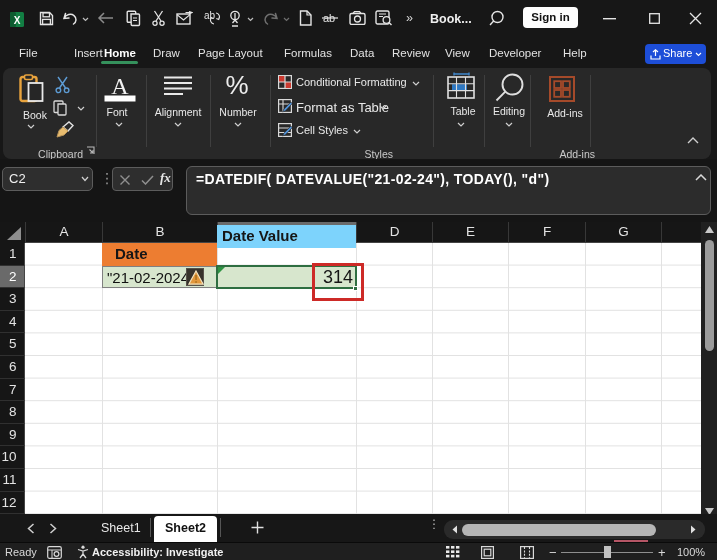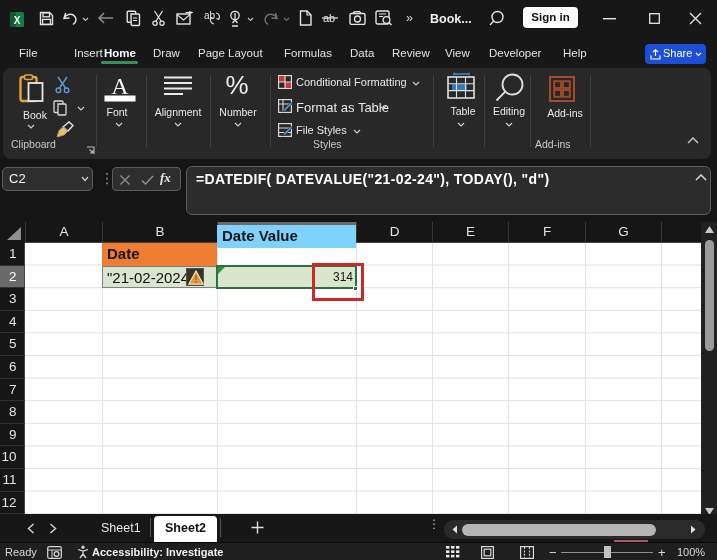--- a/index.html
+++ b/index.html
@@ -9,26 +9,26 @@
   .abs { position:absolute; }
   .ico { color:#e4e4e4; }
   
   #titlebar { position:absolute; left:0; top:0; width:717px; height:38px; background:#171717; }
   
   #tabrow { position:absolute; left:0; top:38px; width:717px; height:30px; background:#171717; }
   .rtab { position:absolute; top:4px; height:22px; line-height:22px; color:#e2e2e2; font-size:11.5px; }
   
   #ribbon { position:absolute; left:3px; top:68px; width:708px; height:91px; background:#282828; border-radius:8px; }
   .rdiv { position:absolute; top:7px; height:72px; width:1px; background:#3f3f3f; }
-  .glabel { position:absolute; top:70px; font-size:10.5px; color:#c9c9c9; text-align:left; }
+  .glabel { position:absolute; top:80px; font-size:10.5px; color:#c9c9c9; text-align:right; }
   .btxt { position:absolute; font-size:10.5px; color:#e8e8e8; text-align:center; }
   
   #fbar { position:absolute; left:0; top:159px; width:717px; height:63px; background:#151515; }
   #namebox { position:absolute; left:2px; top:8px; width:91px; height:24px; background:#2e2e2e; border:1px solid #5c5c5c; border-radius:5px; color:#f0f0f0; font-size:13px; line-height:22px; padding-left:6px; }
-  #btnbox { position:absolute; left:112px; top:8px; width:69px; height:24px; background:#2e2e2e; border:1px solid #5c5c5c; border-radius:4px; }
+  #btnbox { position:absolute; left:112px; top:8px; width:61px; height:24px; background:#2e2e2e; border:1px solid #5c5c5c; border-radius:4px; }
   #formulabox { position:absolute; left:186px; top:7px; width:525px; height:49px; background:#2c2c2c; border:1px solid #5c5c5c; border-radius:6px; color:#fff; font-size:14px; font-weight:bold; letter-spacing:0.35px; padding:4px 0 0 9px; }
   
   #grid { position:absolute; left:0; top:222px; width:717px; height:292px; background:#161616; }
   .colhead { position:absolute; top:0; height:21px; background:#161616; color:#e3e3e3; font-size:13.5px; text-align:center; line-height:20px; border-bottom:1px solid #454545; }
   .rowhead { position:absolute; left:0; width:25px; background:#161616; color:#e3e3e3; font-size:13.5px; text-align:right; padding-right:7.5px; border-bottom:1px solid #303030; border-right:1px solid #454545; }
   #sheet { position:absolute; left:25px; top:21px; width:676px; height:271px; background:#fff; }
   
   #tabbar { position:absolute; left:0; top:514px; width:717px; height:28px; background:#171717; }
   
   #statusbar { position:absolute; left:0; top:542px; width:717px; height:18px; background:#1f1f1f; color:#d9d9d9; font-size:11px; border-top:1px solid #0a0a0a; }
@@ -250,21 +250,21 @@
     </svg>
     <div class="btxt" style="left:293px; top:32px; text-align:center; font-size:13px;">Format as Table</div>
     <svg class="abs" style="left:376px; top:37px;" width="8" height="5" viewBox="0 0 8 5">
         <path d="M1 1 L4 4 L7 1" stroke="#cfcfcf" stroke-width="1.2" fill="none"></path>
       </svg>
     <svg class="abs" style="left:275px; top:55px;" width="15" height="15" viewBox="0 0 15 15">
       <rect x="0.6" y="0.6" width="12.8" height="12.8" fill="none" stroke="#d9d9d9" stroke-width="1.2"></rect>
       <path d="M0.6 5 h12.8 M0.6 9.5 h12.8" stroke="#d9d9d9" stroke-width="1"></path>
       <path d="M13 3 L6 10 L4.5 13 L7.5 11.8 L14.2 4.8 z" fill="#4f8fd3" stroke="#262626" stroke-width="0.6"></path>
     </svg>
-    <div class="btxt" style="left:293px; top:56px; text-align:left; font-size:11px;">File Styles</div>
+    <div class="btxt" style="left:293px; top:56px; text-align:left; font-size:11px;">Cell Styles</div>
     <svg class="abs" style="left:350px; top:61px;" width="8" height="5" viewBox="0 0 8 5">
         <path d="M1 1 L4 4 L7 1" stroke="#cfcfcf" stroke-width="1.2" fill="none"></path>
       </svg>
     <div class="glabel" style="left:310px; width:80px;">Styles</div>
     <div class="rdiv" style="left:430px;"></div>
 
     <svg class="abs" style="left:442px; top:3px;" width="32" height="31" viewBox="0 0 32 31">
       <path d="M9 3 h15 M9 1.5 v3 M24 1.5 v3" stroke="#3f86cc" stroke-width="1.4"></path>
       <rect x="7" y="13.2" width="15" height="6.2" fill="#2e78c2"></rect>
       <rect x="3" y="6" width="26" height="21" fill="none" stroke="#e0e0e0" stroke-width="1.6"></rect>
@@ -372,35 +372,35 @@
             <line x1="192.5" y1="0" x2="192.5" y2="271"></line>
           <line x1="331.5" y1="0" x2="331.5" y2="271"></line>
             <line x1="407.5" y1="0" x2="407.5" y2="271"></line>
           <line x1="483.5" y1="0" x2="483.5" y2="271"></line>
             <line x1="560.5" y1="0" x2="560.5" y2="271"></line>
           <line x1="636.5" y1="0" x2="636.5" y2="271"></line>
         </g>
       </svg>
     </div>
 
-    <div class="abs" style="left:102px; top:21px; width:115px; height:22.6px; background:#ed7d31; color:#161616; font-size:15px; font-weight:bold; line-height:22.6px; padding-left:5px;">Date</div>
+    <div class="abs" style="left:102px; top:21px; width:115px; height:22.6px; background:#ed7d31; color:#161616; font-size:15px; font-weight:bold; line-height:22.6px; padding-left:13px;">Date</div>
     <div class="abs" style="left:217px; top:3px; width:139px; height:22.6px; background:#7dd3fc; color:#161616; font-size:15px; font-weight:bold; line-height:22.6px; padding-left:5px;">Date Value</div>
     <div class="abs" style="left:102px; top:43.6px; width:115px; height:22.6px; background:#d7e6cd; border:1px solid #808080; color:#111; font-size:15px; line-height:21px; padding-left:4px; white-space:nowrap; overflow:hidden;">"21-02-2024</div>
 
     <div class="abs" style="left:186px; top:46px; width:18px; height:17.5px; background:#37332c; border:1px solid #57524a;">
       <svg width="16" height="15" style="margin:0.5px 0 0 0.5px;">
           <path d="M8 1 L15.2 14.2 L0.8 14.2 z" fill="#e2973c" stroke="#f2e3c0" stroke-width="1.2"></path>
           <rect x="7.3" y="5" width="1.5" height="5" fill="#a76f1e"></rect>
           <rect x="7.3" y="11.2" width="1.5" height="1.6" fill="#a76f1e"></rect>
         </svg>
     </div>
 
     <div class="abs" style="left:215.5px; top:42.6px; width:141px; height:24.2px; background:#d7e6cd; border:2.2px solid #2e6e41;"></div>
     <div class="abs" style="left:217.7px; top:44.8px; border-style:solid; border-width:7px 7px 0 0; border-color:#2e9343 transparent transparent transparent; width:0; height:0;"></div>
-    <div class="abs" style="left:290px; top:42.6px; width:63px; height:23.6px; color:#161616; font-size:12px; line-height:24px; text-align:right;">314</div>
+    <div class="abs" style="left:290px; top:42.6px; width:63px; height:23.6px; color:#161616; font-size:18px; line-height:24px; text-align:right;">314</div>
     <div class="abs" style="left:353px; top:64.4px; width:4.5px; height:4.5px; background:#2e6e41; border:1px solid #fff;"></div>
 
     <div class="abs" style="left:312px; top:41.4px; width:52px; height:37.4px; border:3.3px solid #cd2a27;"></div>
 
     <div class="abs" style="left:701px; top:0; width:16px; height:292px; background:#202020;">
       <svg class="abs" style="left:4px; top:3.5px;" width="9" height="7" viewBox="0 0 9 7">
           <path d="M4.5 0 L9 7 L0 7 z" fill="#c9c9c9"></path>
         </svg>
       <div class="abs" style="left:4px; top:18px; width:9px; height:111px; background:#9b9b9b; border-radius:4.5px;"></div>
       <svg class="abs" style="left:4px; top:286px;" width="9" height="7" viewBox="0 0 9 7">

